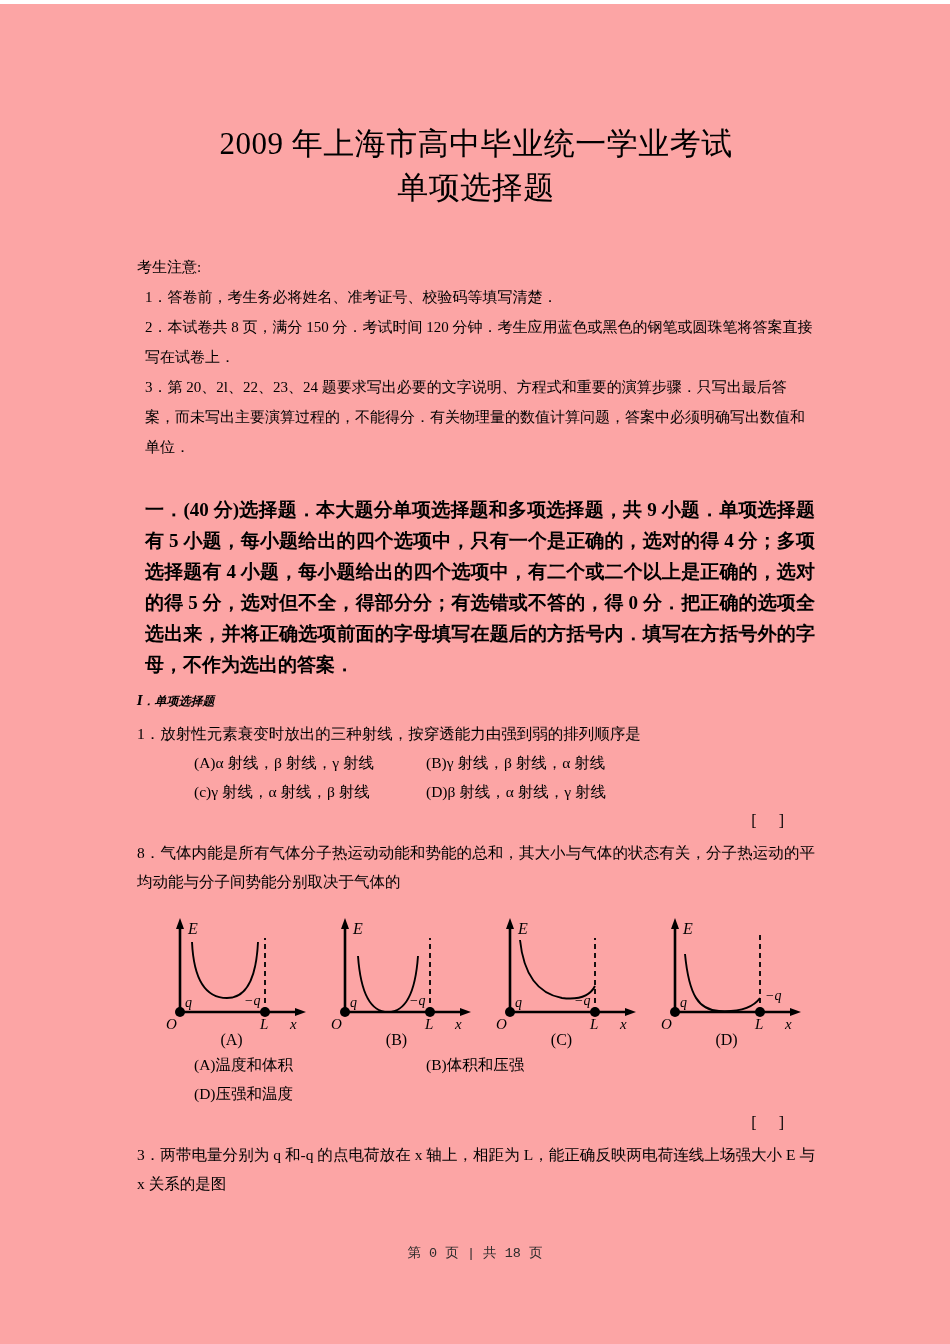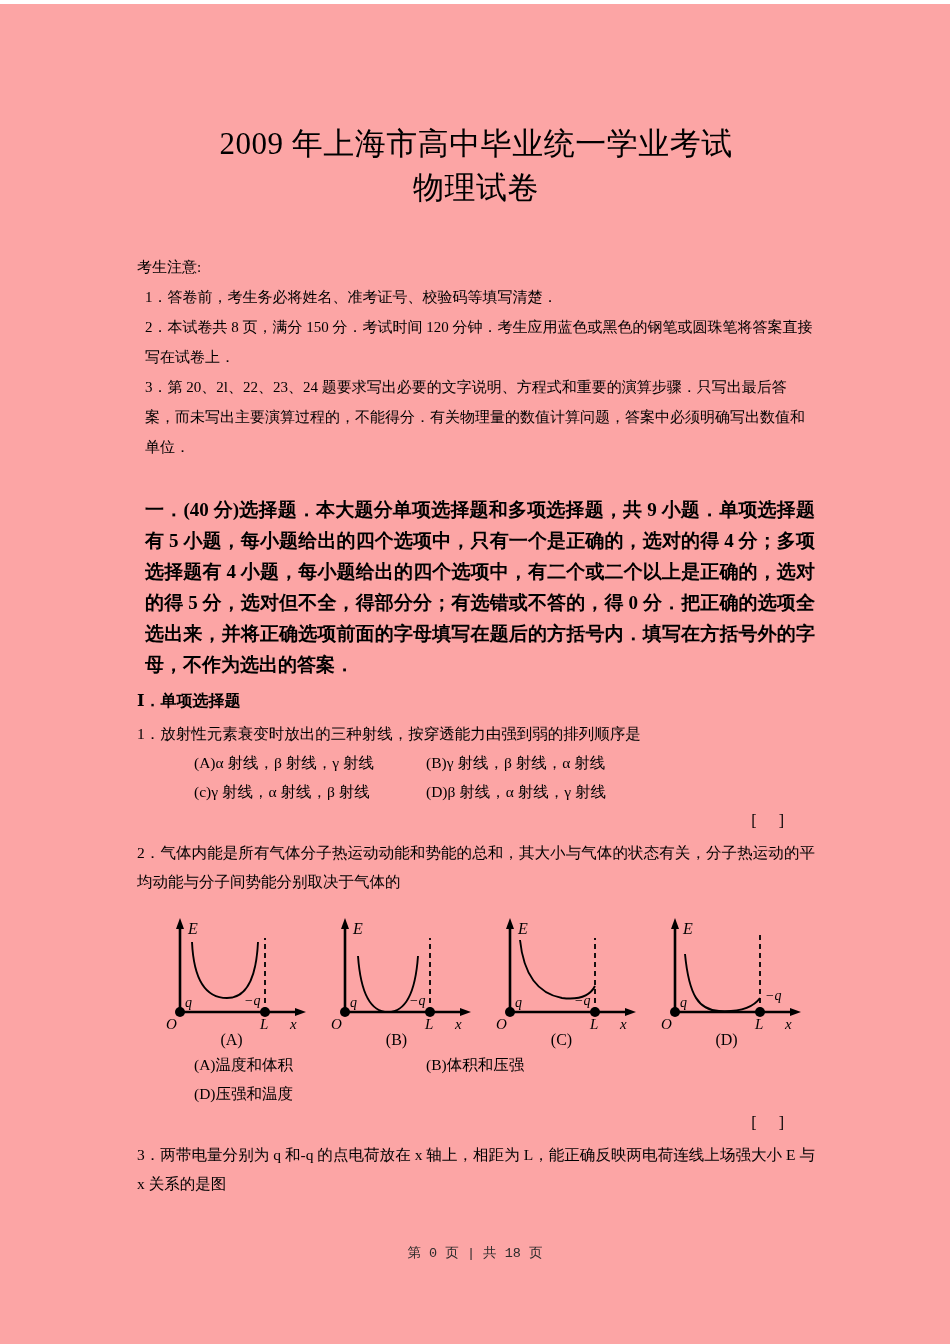--- a/index.html
+++ b/index.html
@@ -54,24 +54,25 @@
     margin-top: 32px;
     font-size: 19px;
     line-height: 31px;
     font-weight: bold;
     text-align: justify;
     padding-left: 8px;
   }
 
   
   .sub-header {
-    font-size: 16px;
+    font-size: 12px;
     font-weight: bold;
     line-height: 28px;
     margin-top: 7px;
+    font-style: italic;
   }
 
   
   .question {
     font-size: 15.5px;
     line-height: 29px;
     margin-top: 4px;
   }
   .q-stem { margin: 0; text-align: justify; }
   .opt-row {
@@ -121,21 +122,21 @@
   }
 </style>
 </head>
 <body>
 
 <div class="page">
   <div class="content">
 
     <h1 class="doc-title">
       <span>2009 年上海市高中毕业统一学业考试</span>
-      <span class="line2">物理试卷</span>
+      <span class="line2">单项选择题</span>
     </h1>
 
     <div class="notice">
       <p class="notice-head">考生注意:</p>
       <p class="notice-item">1．答卷前，考生务必将姓名、准考证号、校验码等填写清楚．</p>
       <p class="notice-item">2．本试卷共 8 页，满分 150 分．考试时间 120 分钟．考生应用蓝色或黑色的钢笔或圆珠笔将答案直接写在试卷上．</p>
       <p class="notice-item">3．第 20、2l、22、23、24 题要求写出必要的文字说明、方程式和重要的演算步骤．只写出最后答案，而未写出主要演算过程的，不能得分．有关物理量的数值计算问题，答案中必须明确写出数值和单位．</p>
     </div>
 
     <div class="section-intro">一．(40 分)选择题．本大题分单项选择题和多项选择题，共 9 小题．单项选择题有 5 小题，每小题给出的四个选项中，只有一个是正确的，选对的得 4 分；多项选择题有 4 小题，每小题给出的四个选项中，有二个或二个以上是正确的，选对的得 5 分，选对但不全，得部分分；有选错或不答的，得 0 分．把正确的选项全选出来，并将正确选项前面的字母填写在题后的方括号内．填写在方括号外的字母，不作为选出的答案．</div>
@@ -149,21 +150,21 @@
         <span class="opt-cell wide">(B)γ 射线，β 射线，α 射线</span>
       </div>
       <div class="opt-row">
         <span class="opt-cell">(c)γ 射线，α 射线，β 射线</span>
         <span class="opt-cell wide">(D)β 射线，α 射线，γ 射线</span>
       </div>
       <div class="bracket-row">[   ]</div>
     </div>
 
     <div class="question">
-      <p class="q-stem">2．气体内能是所有气体分子热运动动能和势能的总和，其大小与气体的状态有关，分子热运动的平均动能与分子间势能分别取决于气体的</p>
+      <p class="q-stem">8．气体内能是所有气体分子热运动动能和势能的总和，其大小与气体的状态有关，分子热运动的平均动能与分子间势能分别取决于气体的</p>
 
       <div class="figures">
 
         <div class="fig">
           <svg width="160" height="120" viewBox="0 0 160 120">
 
             <line x1="28" y1="100" x2="28" y2="14" stroke="#000" stroke-width="2.6"></line>
             <polygon points="28,6 24,17 32,17" fill="#000"></polygon>
 
             <line x1="28" y1="100" x2="146" y2="100" stroke="#000" stroke-width="2.6"></line>

